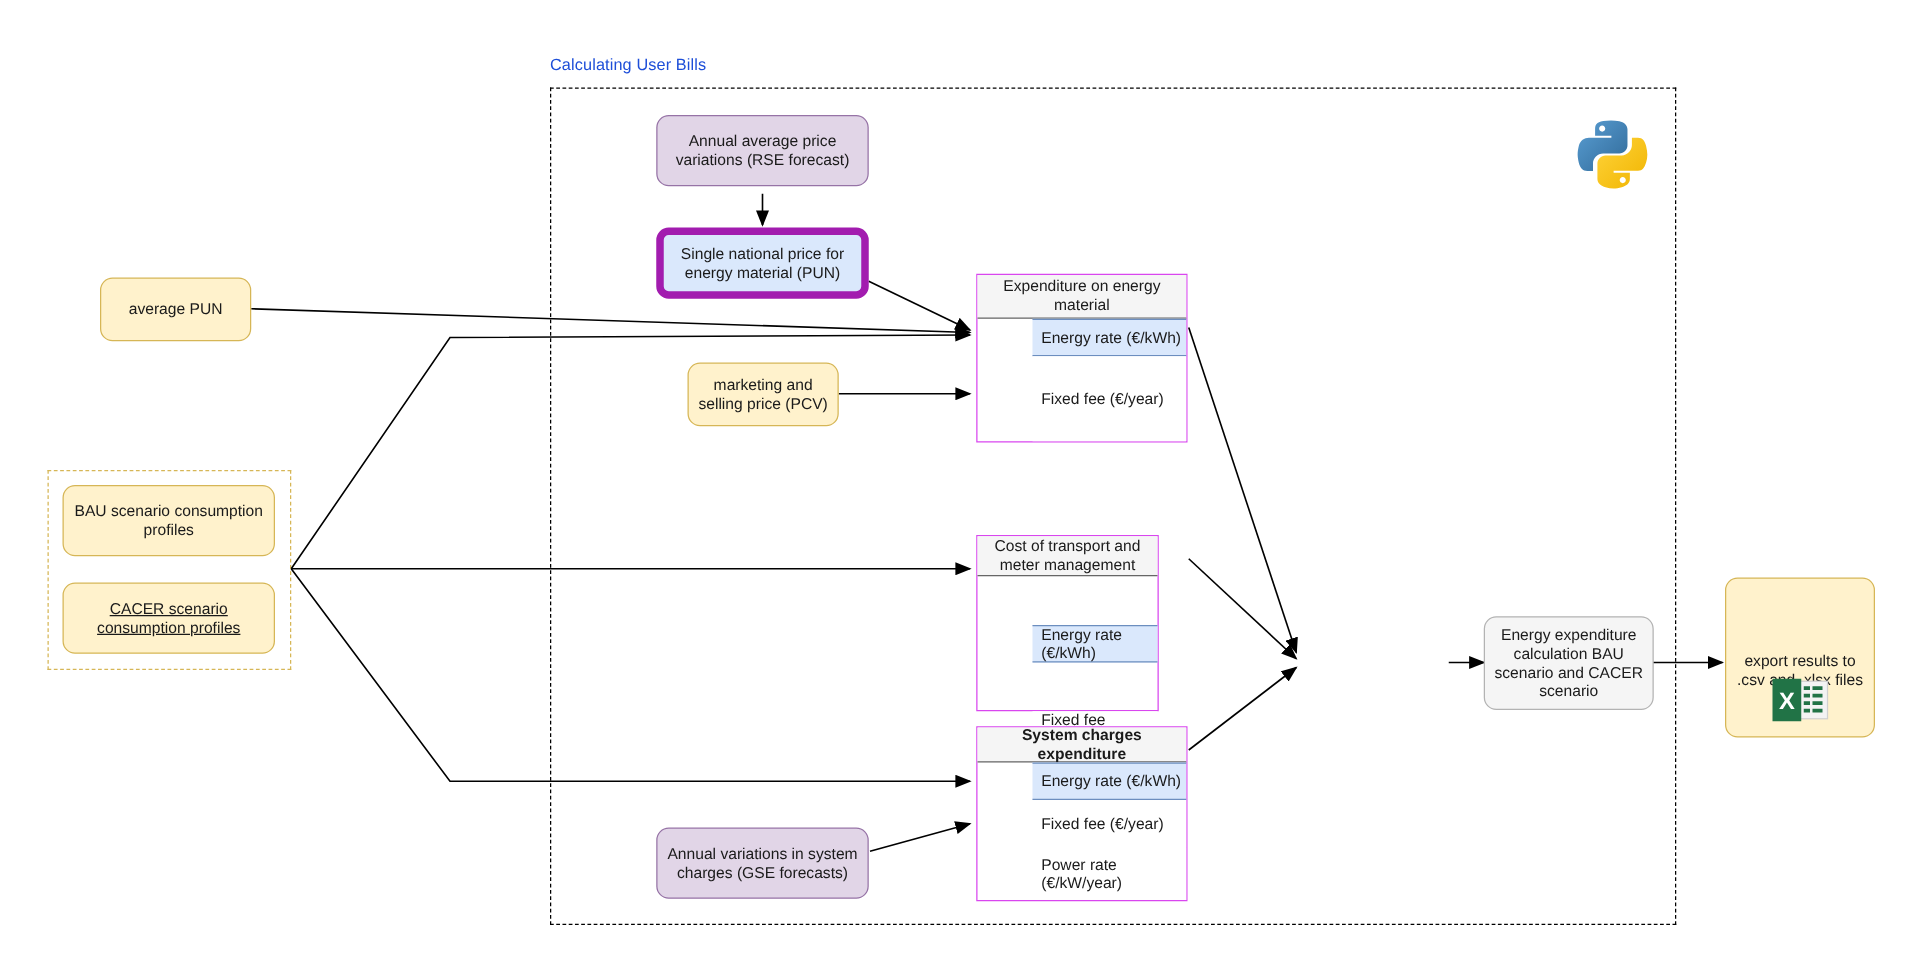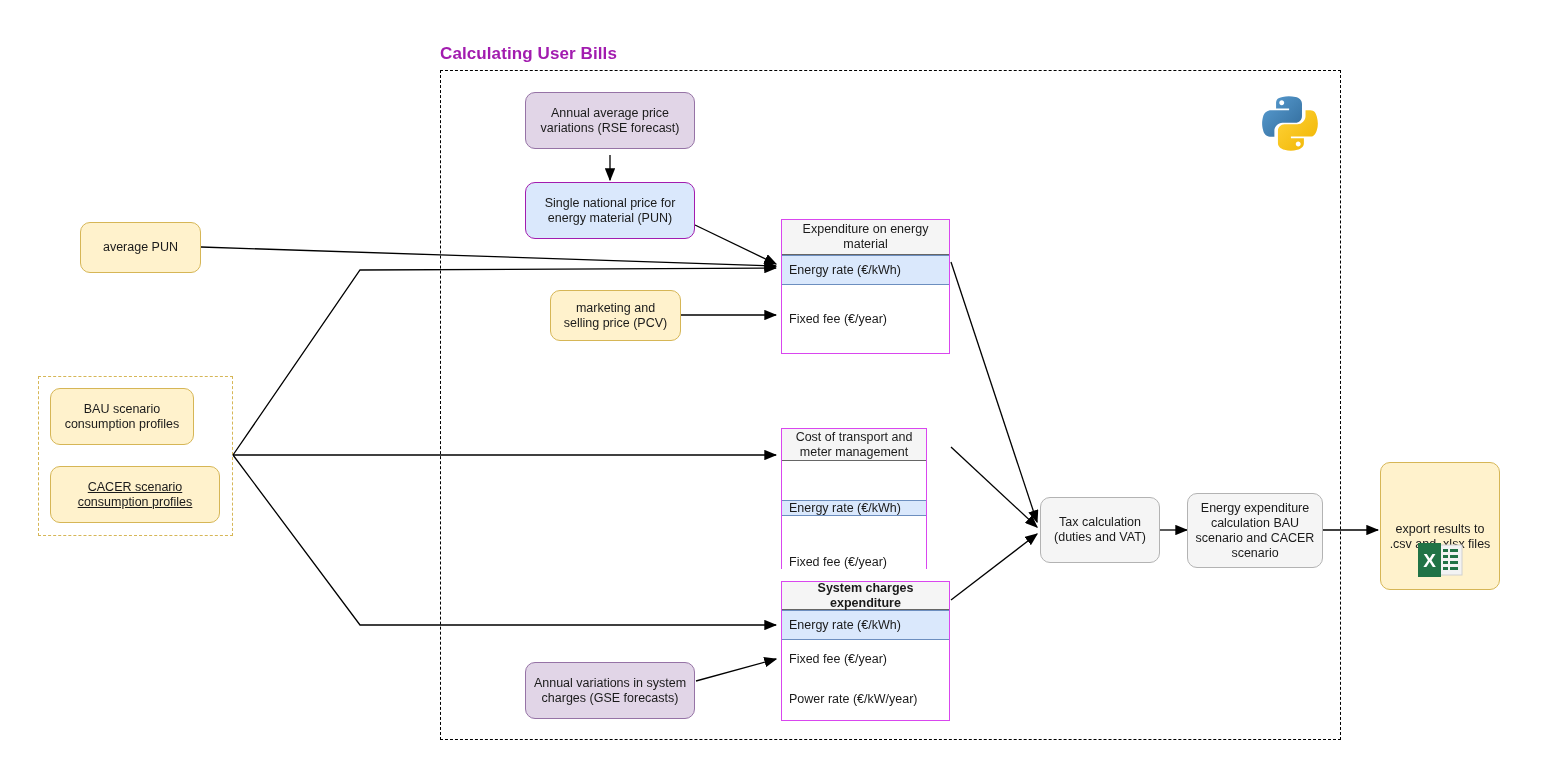--- a/index.html
+++ b/index.html
@@ -42,32 +42,32 @@
   .n-yellow {
     background: #fff2cc;
     border: 1px solid #d6b656;
   }
   .n-purple {
     background: #e1d5e7;
     border: 1px solid #9673a6;
   }
   .n-blue {
     background: #dae8fc;
-    border: 1px solid #a21caf;
+    border: 6px solid #a21caf;
     text-align: center;
   }
   .n-gray {
     background: #f5f5f5;
     border: 1px solid #b3b3b3;
   }
   .title {
     position: absolute;
-    font-size: 17px;
-    font-weight: bold;
-    color: #a21caf;
+    font-size: 13px;
+    font-weight: normal;
+    color: #1d4ed8;
     letter-spacing: 0.1px;
   }
   .container-dashed {
     position: absolute;
     box-sizing: border-box;
     border: 1.6px dashed #000000;
     background: transparent;
   }
   .group-dashed {
     position: absolute;
@@ -98,20 +98,21 @@
     padding: 2px 4px;
   }
   .tbl .row {
     box-sizing: border-box;
     font-size: 12.5px;
     color: #1a1a1a;
     display: flex;
     align-items: center;
     padding-left: 7px;
     background: #ffffff;
+    margin-left: 44px;
   }
   .tbl .row.hl {
     background: #dae8fc;
     border-top: 1px solid #6c8ebf;
     border-bottom: 1px solid #6c8ebf;
   }
   .py-logo {
     position: absolute;
   }
   .xls-logo {
@@ -197,39 +198,36 @@
   </div>
 
   <div class="node rounded n-blue" style="left:525px; top:182px; width:170px; height:57px;">
     <span class="label">Single national price for energy material (PUN)</span>
   </div>
 
   <div class="node rounded n-yellow" style="left:80px; top:222px; width:121px; height:51px;">
     <span class="label">average PUN</span>
   </div>
 
-  <div class="node rounded n-yellow" style="left:550px; top:290px; width:131px; height:51px;">
+  <div class="node rounded n-yellow" style="left:550px; top:290px; width:121px; height:51px;">
     <span class="label">marketing and selling price (PCV)</span>
   </div>
 
-  <div class="node rounded n-yellow" style="left:50px; top:388px; width:144px; height:57px;">
+  <div class="node rounded n-yellow" style="left:50px; top:388px; width:170px; height:57px;">
     <span class="label">BAU scenario consumption profiles</span>
   </div>
 
   <div class="node rounded n-yellow" style="left:50px; top:466px; width:170px; height:57px;text-decoration:underline;">
     <span class="label">CACER scenario consumption profiles</span>
   </div>
 
   <div class="node rounded n-purple" style="left:525px; top:662px; width:170px; height:57px;">
     <span class="label">Annual variations in system charges (GSE forecasts)</span>
   </div>
 
-  <div class="node rounded n-gray" style="left:1040px; top:497px; width:120px; height:66px;">
-    <span class="label">Tax calculation (duties and VAT)</span>
-  </div>
 
   <div class="node rounded n-gray" style="left:1187px; top:493px; width:136px; height:75px;">
     <span class="label">Energy expenditure calculation BAU scenario and CACER scenario</span>
   </div>
 
   <div class="node rounded n-yellow export-node" style="left:1380px; top:462px; width:120px; height:128px;">
     <span class="label">export results to .csv and .xlsx files</span>
     <span class="xls-logo" style="left:35px; top:78px; width:48px; height:38px;">
       <svg width="48" height="38" viewBox="0 0 48 38">
         <rect x="20" y="4" width="26" height="30" fill="#f3f3f3" stroke="#d0d0d0" stroke-width="1"></rect>

